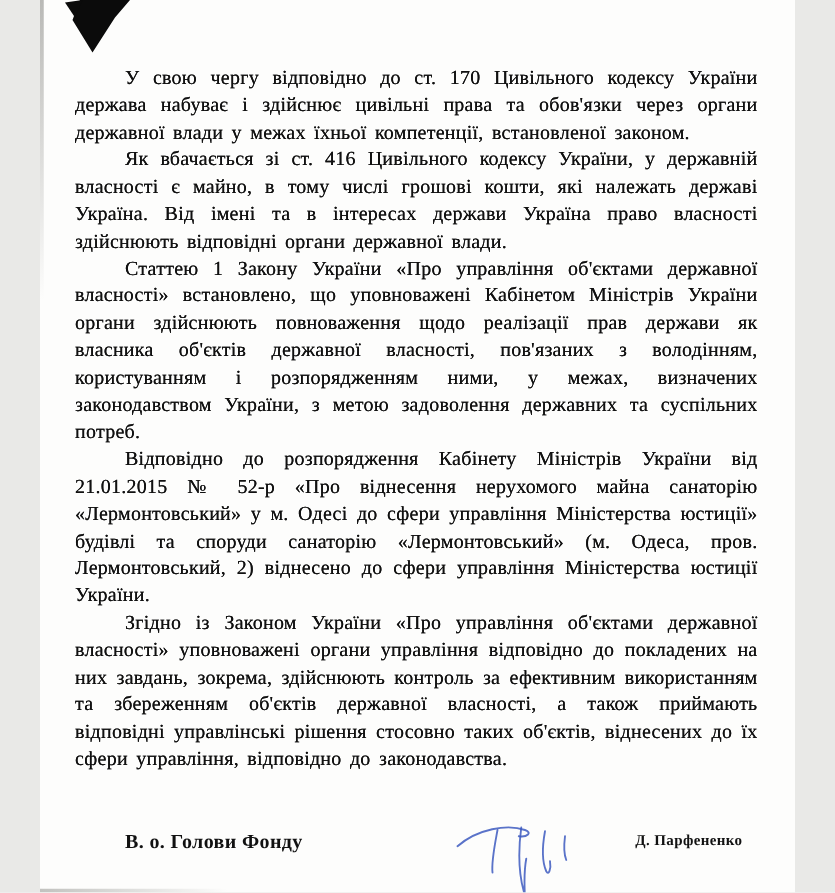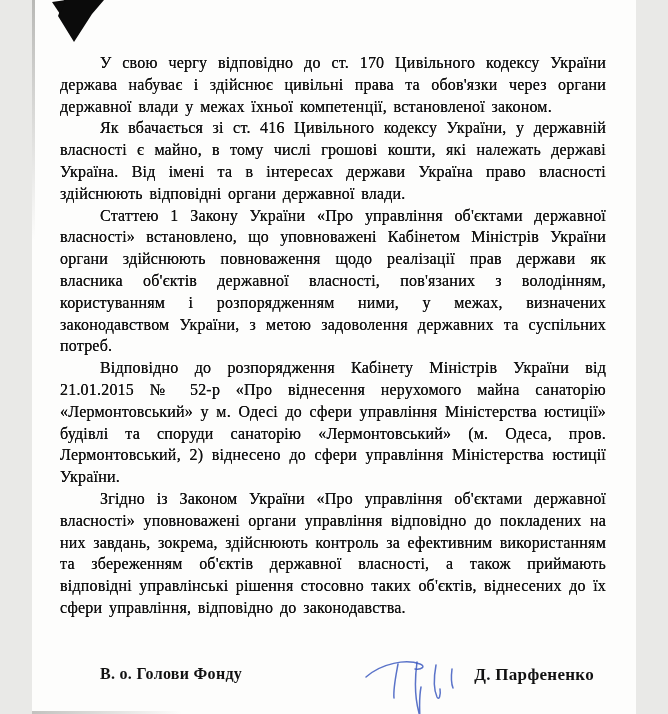--- a/index.html
+++ b/index.html
@@ -70,21 +70,21 @@
     justify-content: space-between;
     align-items: flex-start;
   }
   .position {
     font-size: 16px;
     font-weight: bold;
     letter-spacing: 0.3px;
     margin-left: 40px;
   }
   .name {
-    font-size: 17px;
+    font-size: 12px;
     font-weight: bold;
     letter-spacing: 0.3px;
     margin-right: 12px;
   }
   .signature {
     position: absolute;
     left: 300px;
     top: -14px;
     pointer-events: none;
   }

